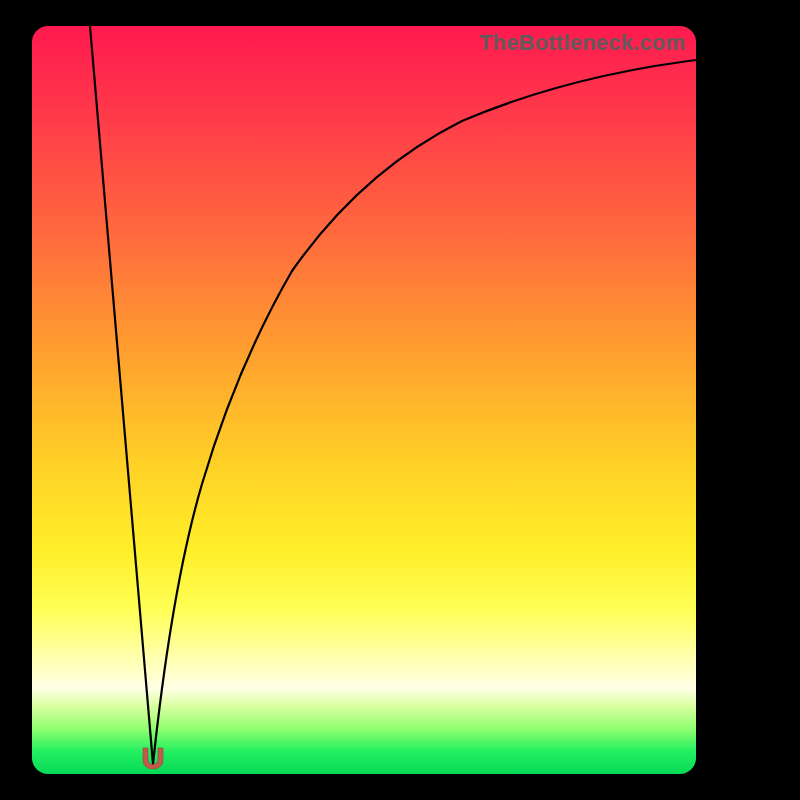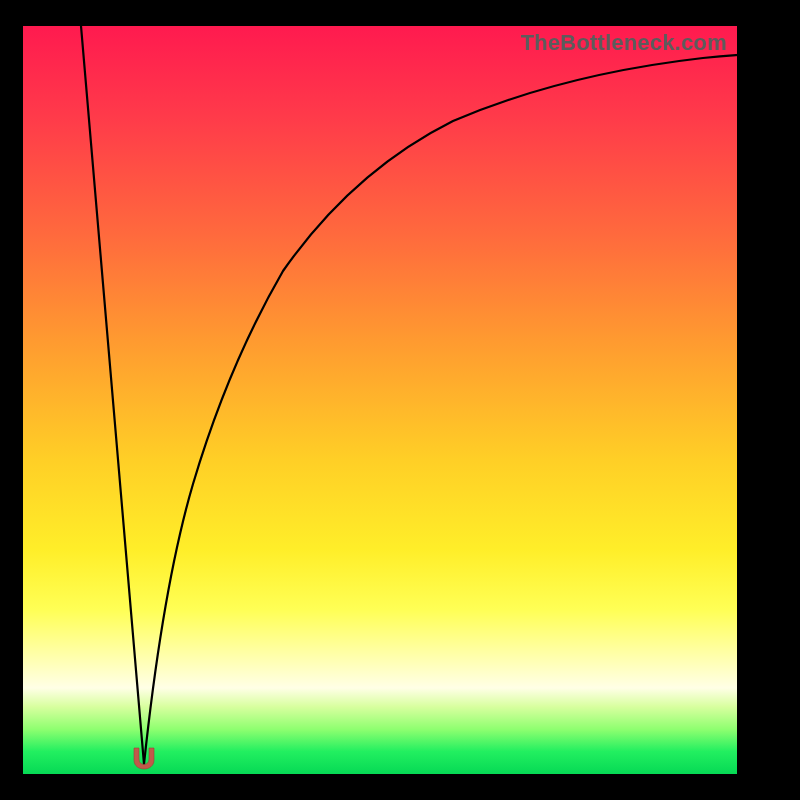--- a/index.html
+++ b/index.html
@@ -5,39 +5,40 @@
   html, body {
     margin: 0;
     padding: 0;
     width: 800px;
     height: 800px;
     background: #000;
     overflow: hidden;
   }
   .frame {
     position: absolute;
-    left: 23px;
+    left: 32px;
     top: 26px;
-    width: 714px;
+    width: 664px;
     height: 748px;
     background: linear-gradient(to bottom,
       #ff1a4f 0%,
       #ff3a4a 12%,
       #ff6a3d 28%,
       #ff9a30 42%,
       #ffcf26 58%,
       #ffee29 70%,
       #ffff55 78%,
       #ffffa8 84%,
       #ffffe6 88.5%,
       #d8ff9f 91%,
       #8fff70 94%,
       #22ef60 97%,
       #06d955 100%
     );
+    border-radius: 16px;
   }
   .watermark {
     position: absolute;
     top: 4px;
     right: 10px;
     font-family: Arial, Helvetica, sans-serif;
     font-size: 22px;
     font-weight: 600;
     color: #5c5c5c;
     letter-spacing: 0.2px;

